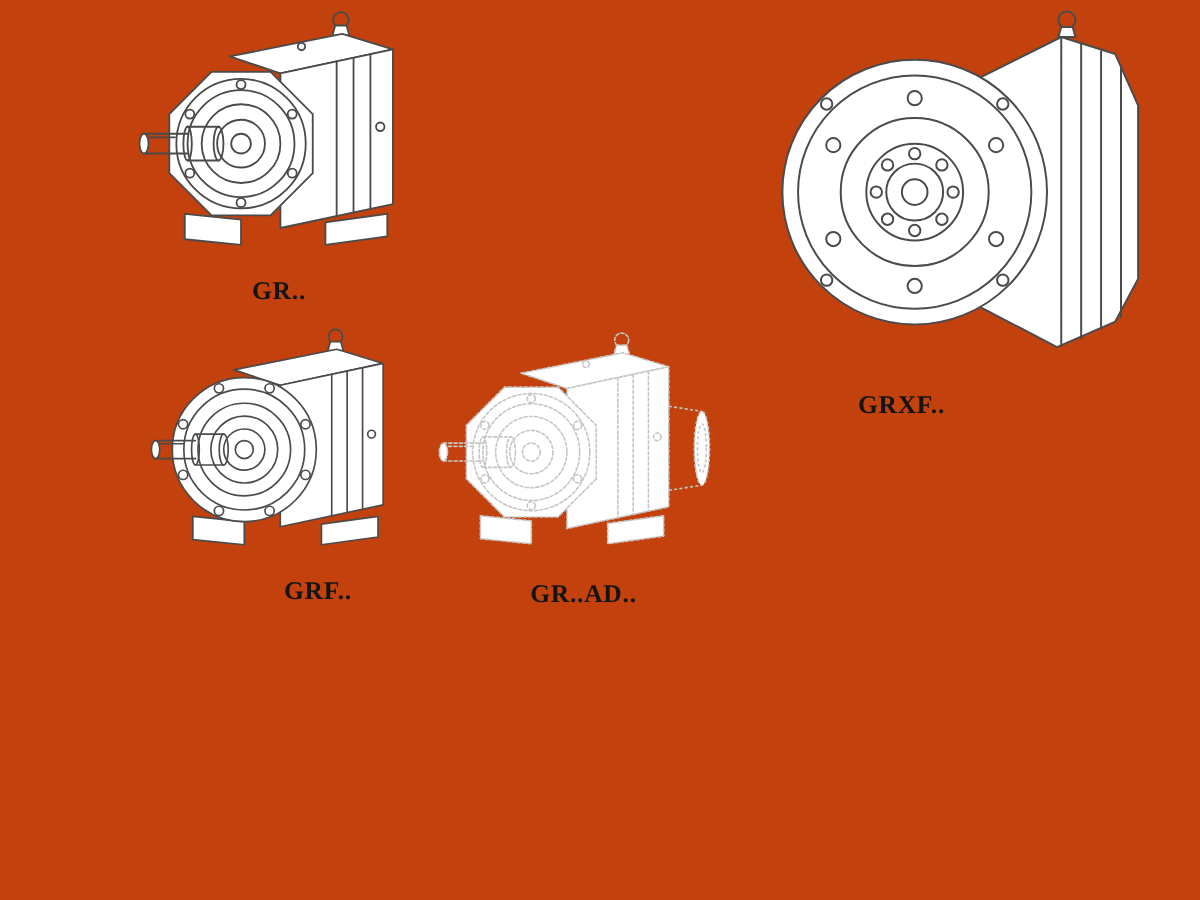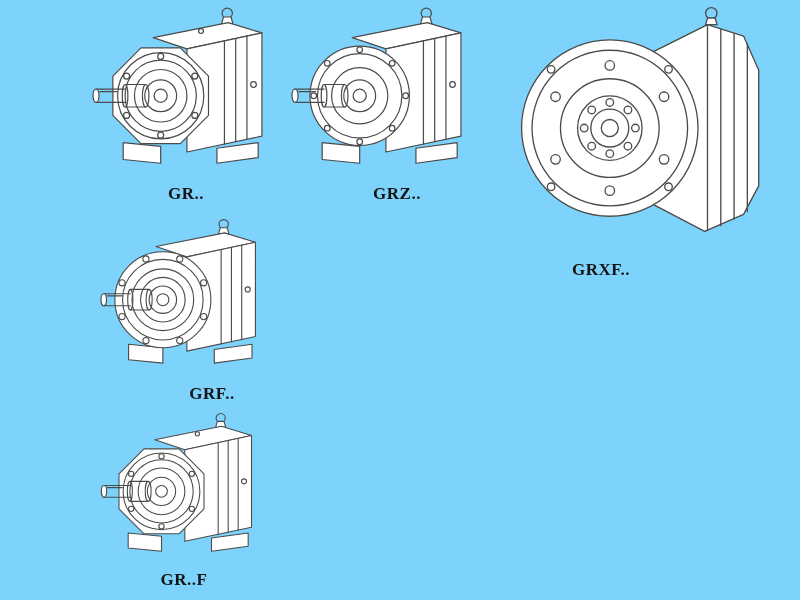--- a/index.html
+++ b/index.html
@@ -1,20 +1,20 @@
 <!DOCTYPE html>
 <html><head>
 <meta charset="utf-8">
 <style>
   html,body{margin:0;padding:0}
   body{
     width:800px;height:600px;background:#ffffff;overflow:hidden;
     font-family:"Liberation Serif", serif;
   }
-  .page{position:relative;width:800px;height:600px;background:#7dd3fc}
+  .page{position:relative;width:800px;height:600px;background:#c2410c}
   figure{position:absolute;margin:0;display:flex;flex-direction:column;align-items:center}
   figure svg{display:block}
   figcaption{
     margin-top:2px;font-weight:bold;font-size:17px;color:#141414;letter-spacing:.5px;
     font-family:"Liberation Serif", serif;white-space:nowrap;
   }
   svg.draw{color:#4b4b4b}
   svg.ghost{color:#c7c7c7;stroke-dasharray:2.4 1.8}
   .cap-shift-r{transform:translateX(26px)}
   .cap-shift-r-sm{transform:translateX(12px)}
@@ -204,44 +204,38 @@
     </defs>
   </svg>
 
   <figure class="cell" style="left:86px;top:2px;width:200px;height:210px">
     <svg class="draw" viewBox="0 0 210 192" width="200" height="180">
         <use href="#gb-foot"></use>
       </svg>
     <figcaption>GR..</figcaption>
   </figure>
 
-  <figure class="cell" style="left:286px;top:2px;width:198px;height:210px">
-    <svg class="draw" viewBox="0 0 210 192" width="198" height="180">
-        <use href="#gb-footz"></use>
-      </svg>
-    <figcaption class="cap-shift-r-sm">GRZ..</figcaption>
-  </figure>
 
   <figure class="cell" style="left:86px;top:214px;width:200px;height:200px">
     <svg class="draw" viewBox="0 0 210 196" width="200" height="168">
         <use href="#gb-flange"></use>
       </svg>
     <figcaption class="cap-shift-r">GRF..</figcaption>
   </figure>
 
   <figure class="cell" style="left:498px;top:0px;width:290px;height:300px">
     <svg class="draw" viewBox="0 0 280 272" width="288" height="258">
         <use href="#gb-grxf"></use>
       </svg>
     <figcaption class="cap-shift-l">GRXF..</figcaption>
   </figure>
 
-
-  <figure class="cell" style="left:86px;top:408px;width:196px;height:190px">
-    <svg class="draw" viewBox="0 0 210 192" width="196" height="160">
-        <use href="#gb-foot"></use>
-      </svg>
-    <figcaption>GR..F</figcaption>
-  </figure>
+  <figure class="cell" style="left:288px;top:212px;width:202px;height:202px">
+    <svg class="ghost" viewBox="0 0 238 192" width="202" height="172">
+        <use href="#gb-adapter"></use>
+      </svg>
+    <figcaption>GR..AD..</figcaption>
+  </figure>
+
 
 
 
 </div>
 
 </body></html>

